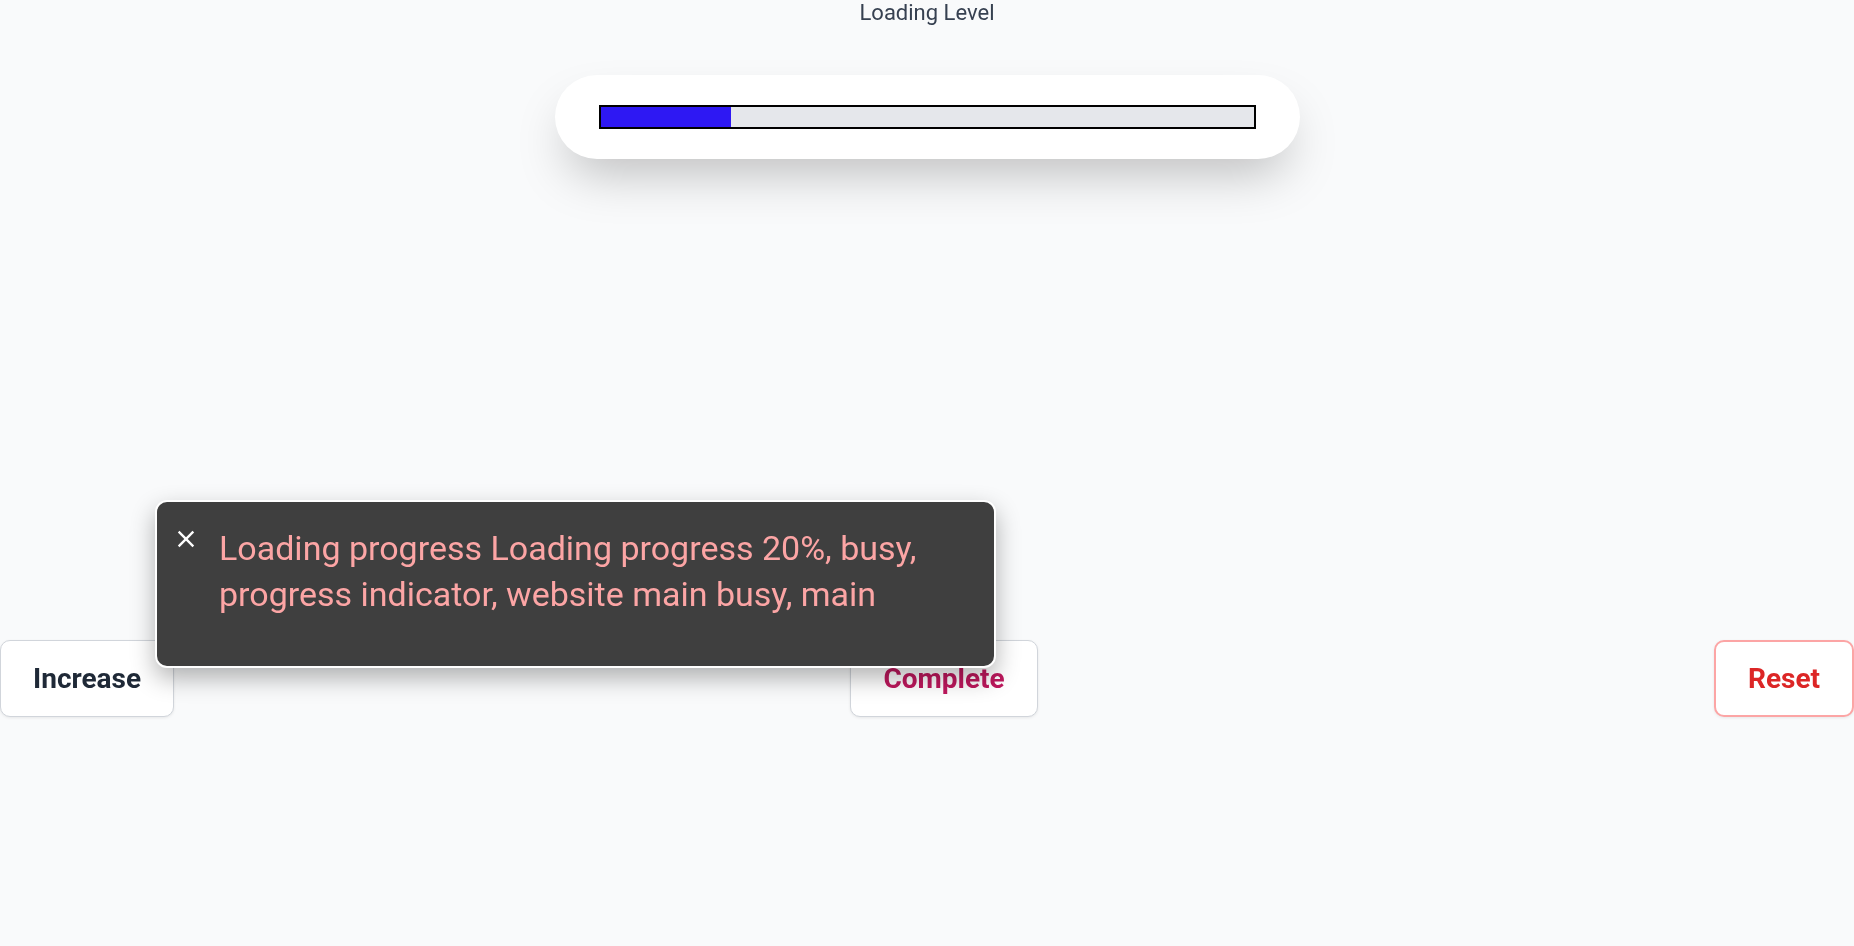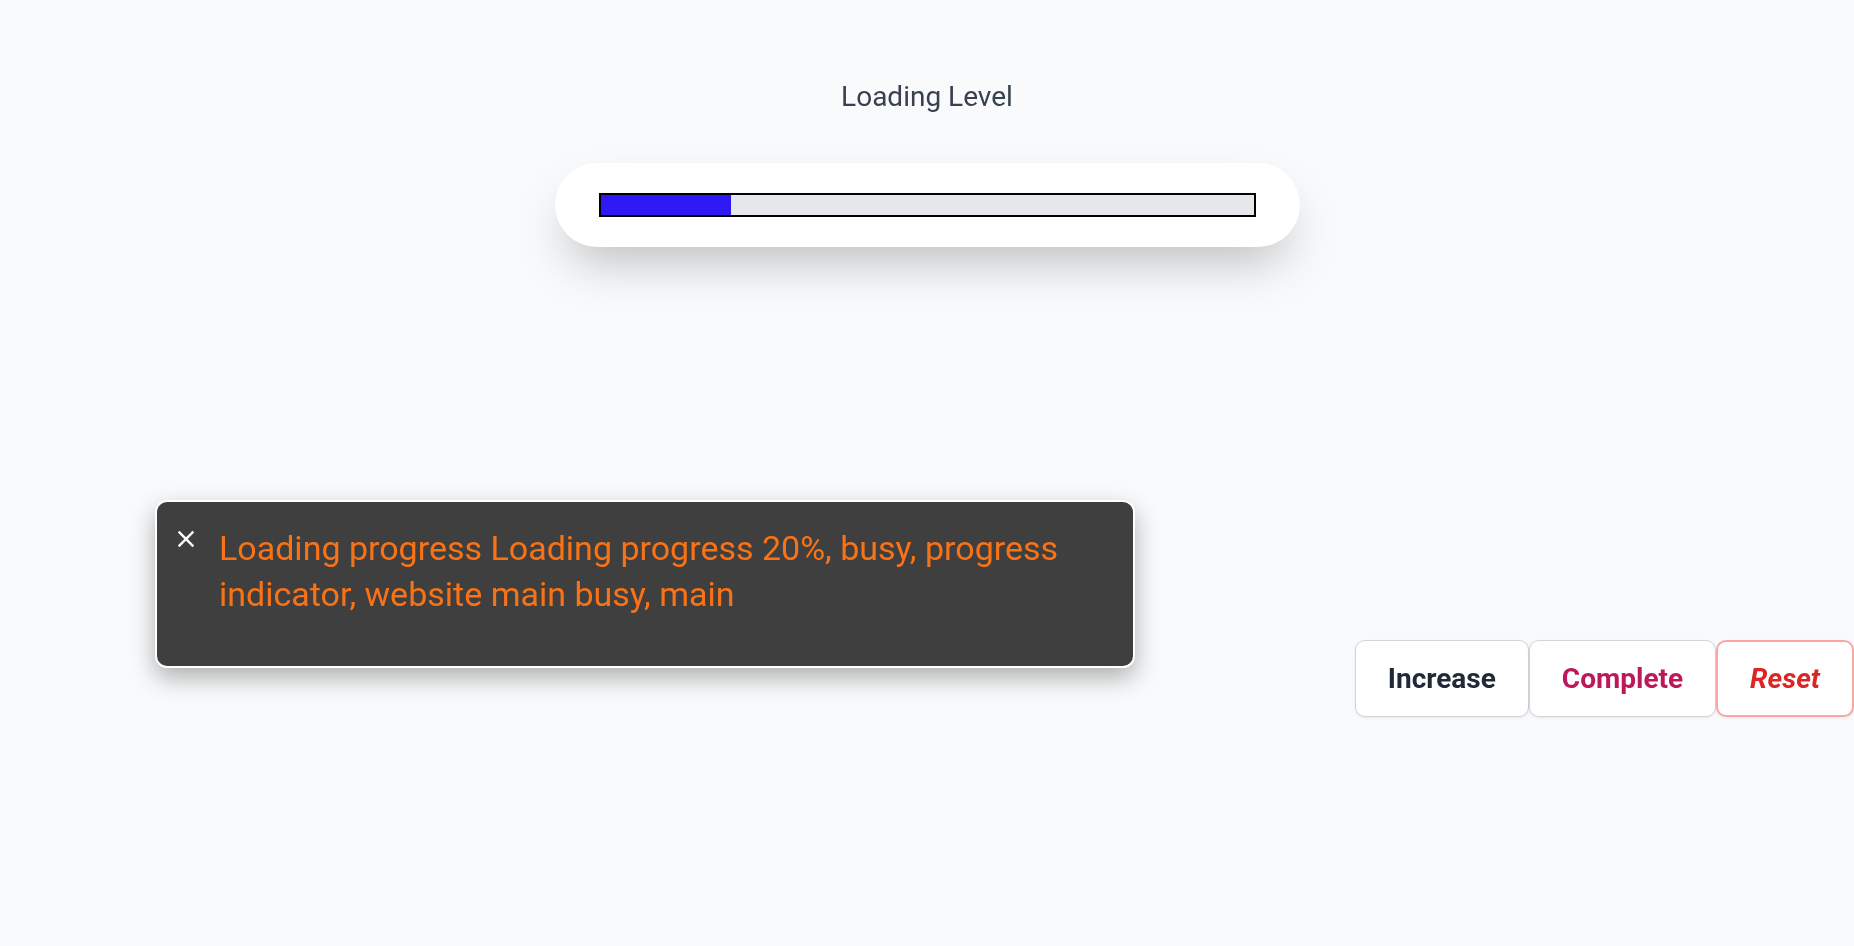--- a/index.html
+++ b/index.html
@@ -15,23 +15,22 @@
       position: relative;
       overflow: hidden;
     }
     .container {
       width: 100%;
       display: flex;
       flex-direction: column;
       align-items: center;
     }
     .title {
-      font-size: 28px;
+      font-size: 22px;
       color: #374151;
-      margin-top: 80px;
       margin-bottom: 50px;
       font-weight: 400;
       text-align: right;
     }
     .progress-card {
       background: #ffffff;
       border-radius: 44px;
       padding: 30px 44px;
       width: 745px;
       box-shadow: 0 25px 50px -12px rgba(0, 0, 0, 0.25);
@@ -47,21 +46,21 @@
       background: #2e18f3;
       height: 100%;
       width: 20%;
     }
     .buttons-row {
       position: absolute;
       top: 640px;
       left: 0;
       right: 0;
       display: flex;
-      justify-content: flex-end;
+      justify-content: space-between;
     }
     .btn {
       padding: 20px 32px;
       font-size: 28px;
       font-weight: 700;
       border-radius: 10px;
       border: 1px solid #d1d5db;
       background: #fff;
       cursor: pointer;
       box-shadow: 0 1px 3px rgba(0,0,0,0.08);
@@ -70,33 +69,32 @@
     .btn-default {
       color: #1f2937;
     }
     .btn-primary {
       color: #be185d;
     }
     .btn-danger {
       color: #dc2626;
       border: 2px solid #fca5a5;
       background: #fff;
-      font-style: italic;
     }
     .aria-overlay {
       position: absolute;
       top: 500px;
       left: 155px;
-      width: 980px;
+      width: 841px;
       background: #3f3f3f;
       border-radius: 12px;
       border: 2px solid #fff;
       box-shadow: 0 10px 25px rgba(0,0,0,0.3);
       padding: 24px 30px 48px 62px;
-      color: #f97316;
+      color: #fca5a5;
       font-size: 34px;
       line-height: 1.35;
     }
     .aria-close {
       position: absolute;
       top: 14px;
       left: 18px;
       color: #fff;
       width: 22px;
       height: 22px;

